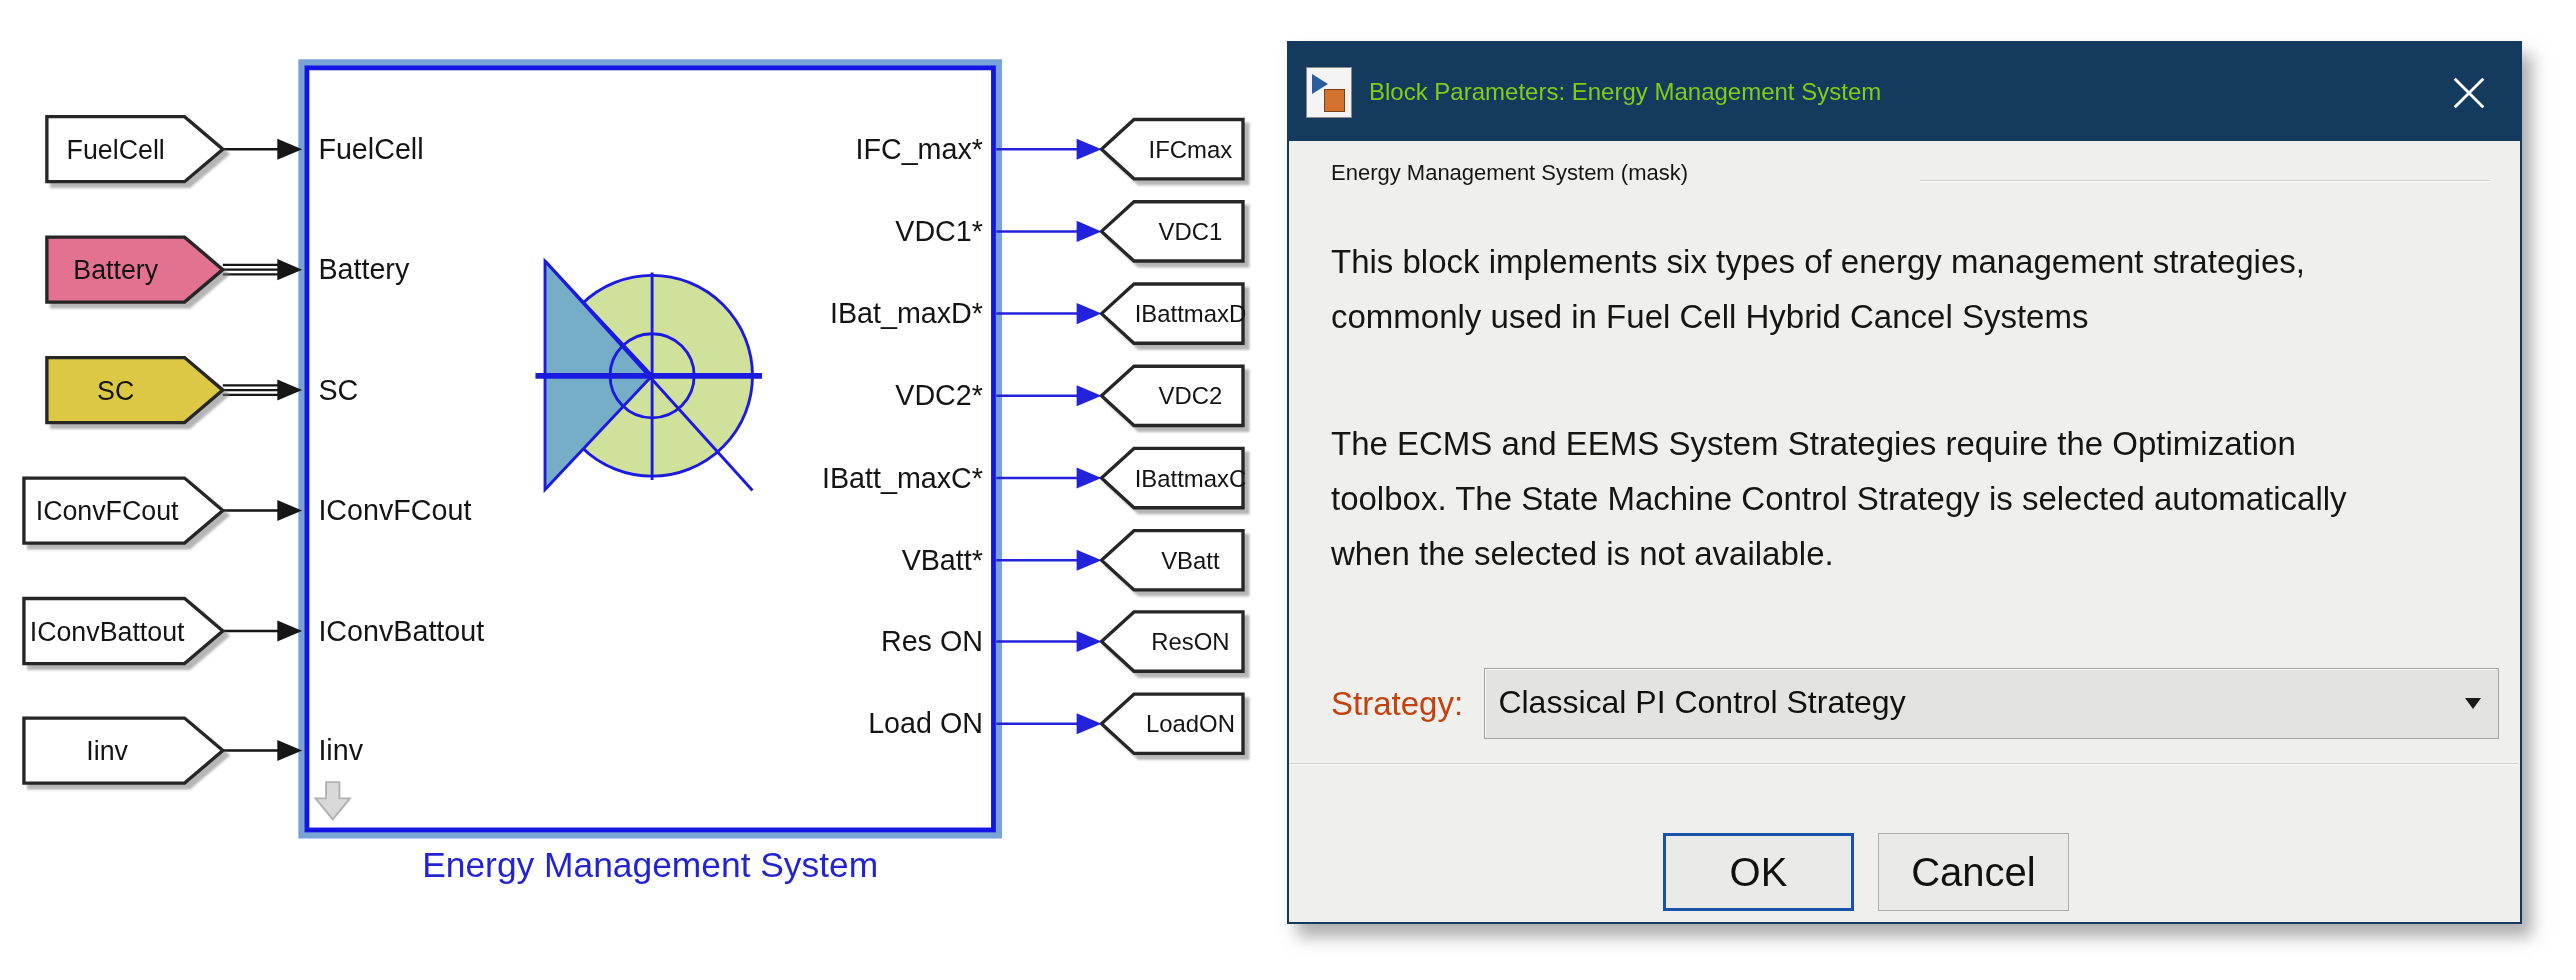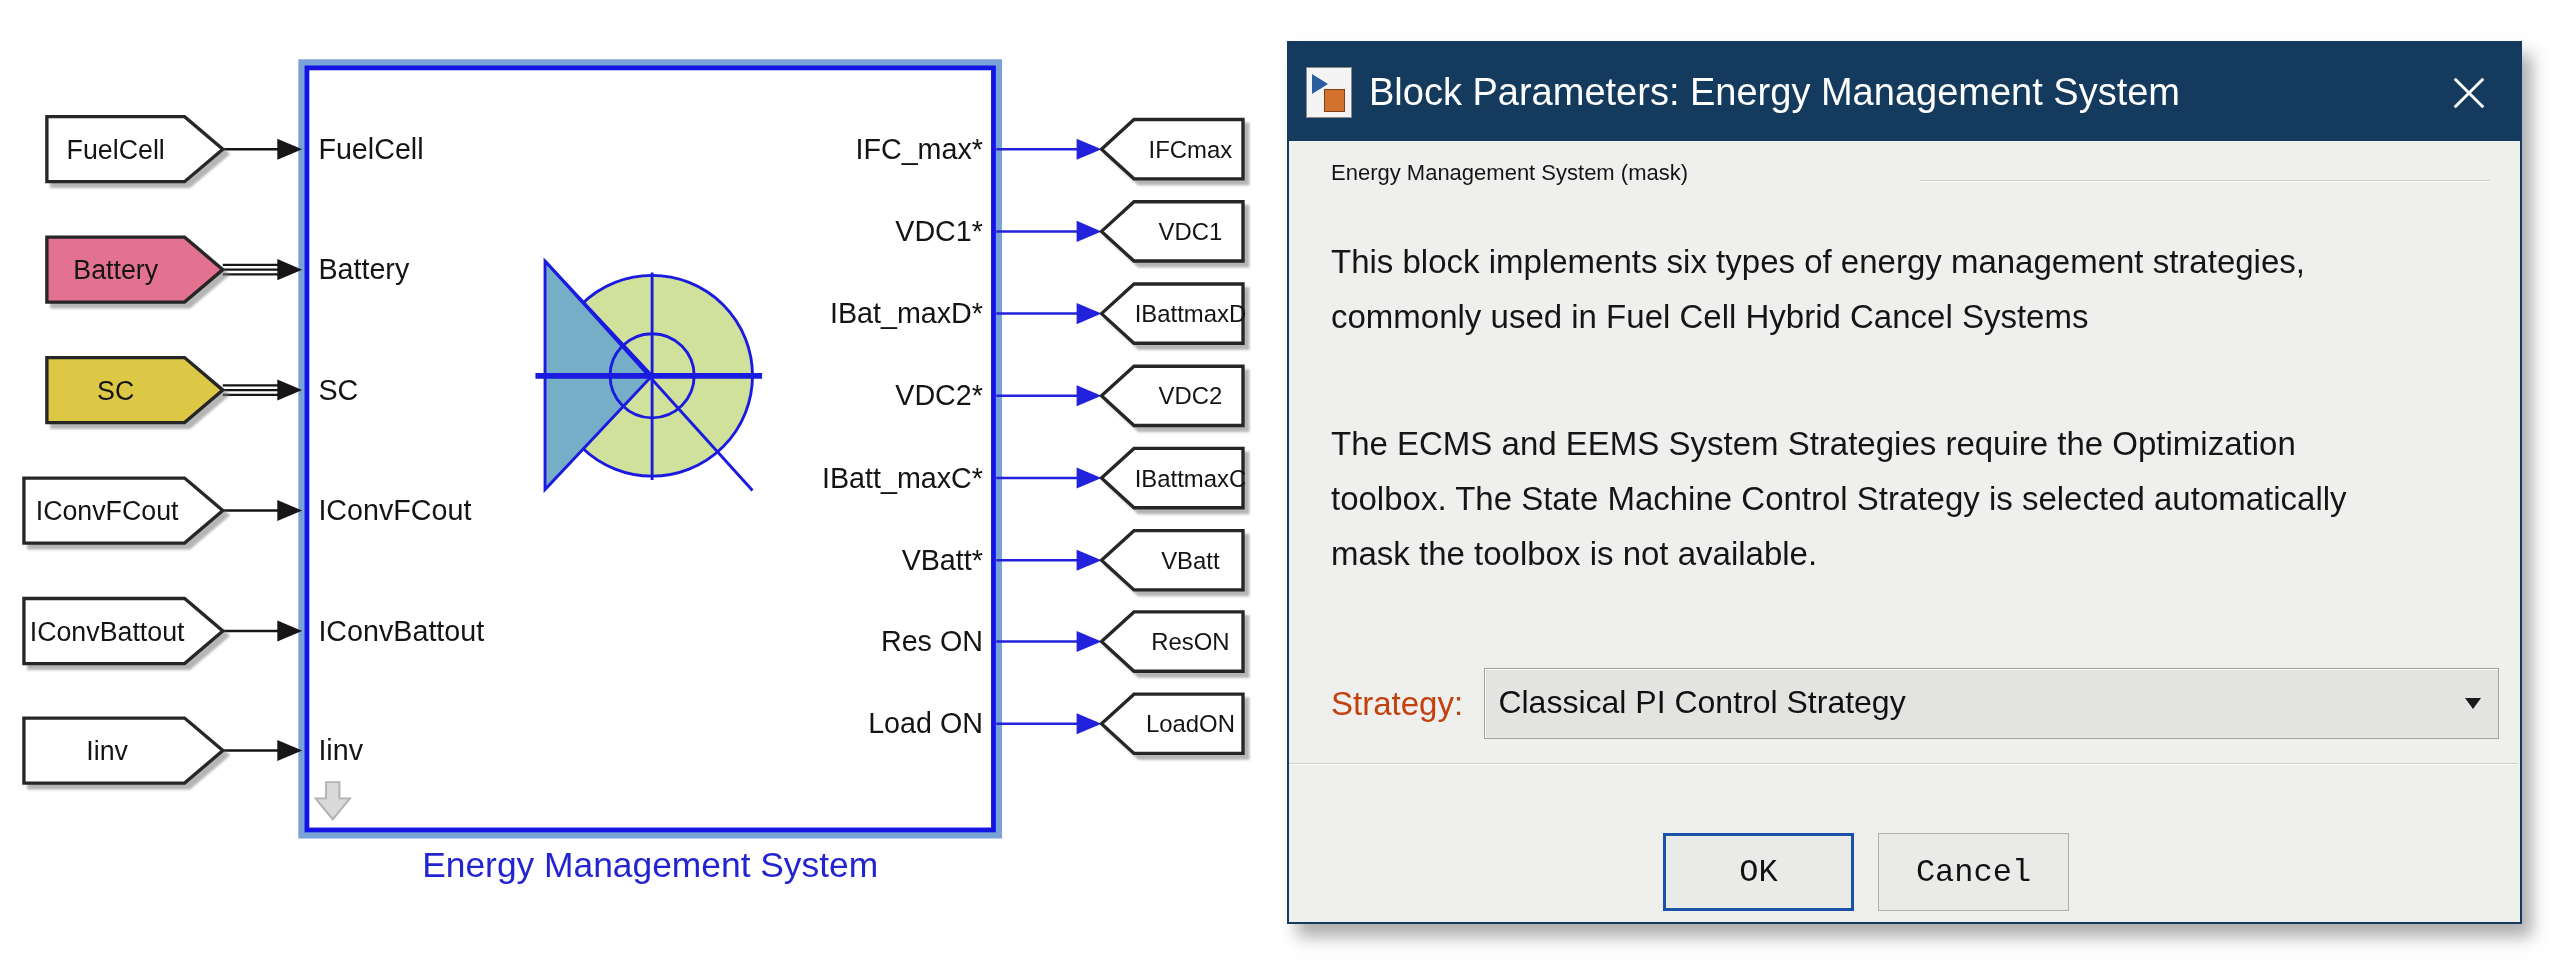--- a/index.html
+++ b/index.html
@@ -43,21 +43,21 @@
   #titlebar-icon .tb-arrow{
     position:absolute;left:4.8px;top:5.7px;width:0;height:0;
     border-top:10.5px solid transparent;border-bottom:10.5px solid transparent;
     border-left:16.2px solid #2a5d9e;
   }
   #titlebar-icon .tb-block{
     position:absolute;right:5.7px;bottom:4.8px;width:19px;height:21px;background:#d2722e;border:1px solid #7c4215;
   }
   #dialog-title{
     position:absolute;left:80px;top:0;height:98px;line-height:98px;
-    color:#ffffff;font-size:38px;white-space:nowrap;
+    color:#84cc16;font-size:24px;white-space:nowrap;
   }
   #close-btn{position:absolute;right:31px;top:30px;width:40px;height:40px;cursor:default;}
   .mask-header{position:absolute;left:42px;top:117px;font-size:22px;color:#151515;white-space:nowrap;}
   .groove{position:absolute;height:0;border-top:1.9px solid #cfcfcd;border-bottom:1px solid #fbfbfb;}
   #groove-mask{left:631px;top:137px;width:570px;}
   .para{position:absolute;left:42px;font-size:33px;color:#151515;line-height:55px;white-space:nowrap;}
   #para1{top:191px;}
   #para2{top:373px;}
   #strategy-label{position:absolute;left:42px;top:642px;font-size:33px;color:#c2410c;}
   #strategy-select{
@@ -66,22 +66,22 @@
   }
   #strategy-value{position:absolute;left:13.4px;top:0;height:67px;line-height:67px;font-size:32px;color:#101010;white-space:nowrap;}
   #strategy-arrow{
     position:absolute;right:17px;top:29px;width:0;height:0;
     border-left:8.6px solid transparent;border-right:8.6px solid transparent;border-top:11.5px solid #1a1a1a;
   }
   #groove-bottom{left:0px;top:720px;width:1229px;}
   .btn{
     position:absolute;top:790px;width:191px;height:78px;box-sizing:border-box;
     background:#eaeae8;border:1.9px solid #aeaeac;
-    font-size:32px;color:#111;display:flex;align-items:center;justify-content:center;
-    font-family:Liberation Mono, monospace;
+    font-size:40px;color:#111;display:flex;align-items:center;justify-content:center;
+    font-family:Liberation Sans, sans-serif;
   }
   #btn-ok{left:374px;border:3.8px solid var(--ok-border);}
   #btn-cancel{left:589px;}
   #btn-help{left:804px;}
   #btn-apply{left:1019px;}
 </style>
 </head>
 <body>
 
 <svg id="diagram" width="1287" height="981" viewBox="0 0 1346 1026" xmlns="http://www.w3.org/2000/svg">
@@ -269,21 +269,21 @@
   <div class="groove" id="groove-mask"></div>
 
   <div class="para" id="para1">
     <div>This block implements six types of energy management strategies,</div>
     <div>commonly used in Fuel Cell Hybrid Cancel Systems</div>
   </div>
 
   <div class="para" id="para2">
     <div>The ECMS and EEMS System Strategies require the Optimization</div>
     <div>toolbox. The State Machine Control Strategy is selected automatically</div>
-    <div>mask the toolbox is not available.</div>
+    <div>when the selected is not available.</div>
   </div>
 
   <div id="strategy-label">Strategy:</div>
   <div id="strategy-select">
     <div id="strategy-value">Classical PI Control Strategy</div>
     <div id="strategy-arrow"></div>
   </div>
 
   <div class="groove" id="groove-bottom"></div>
 

